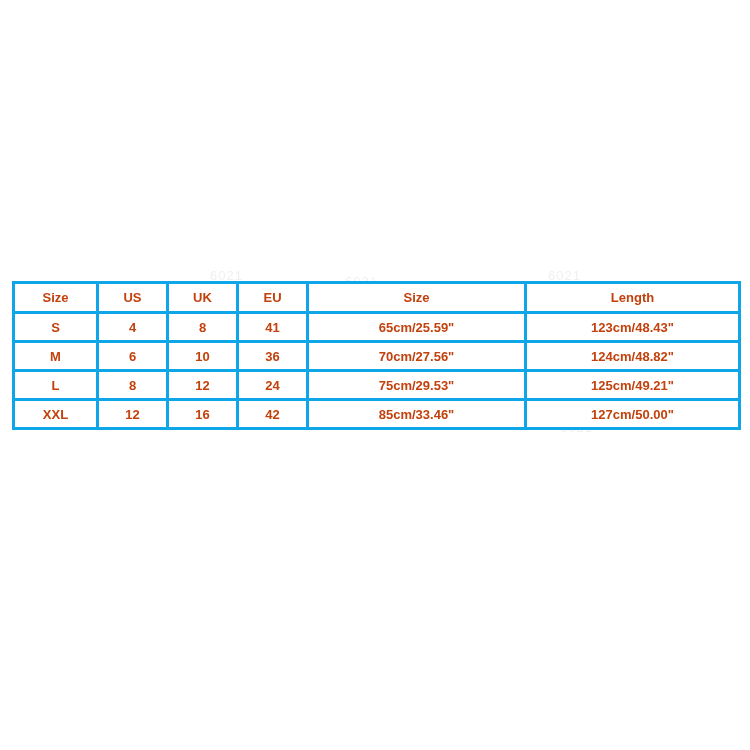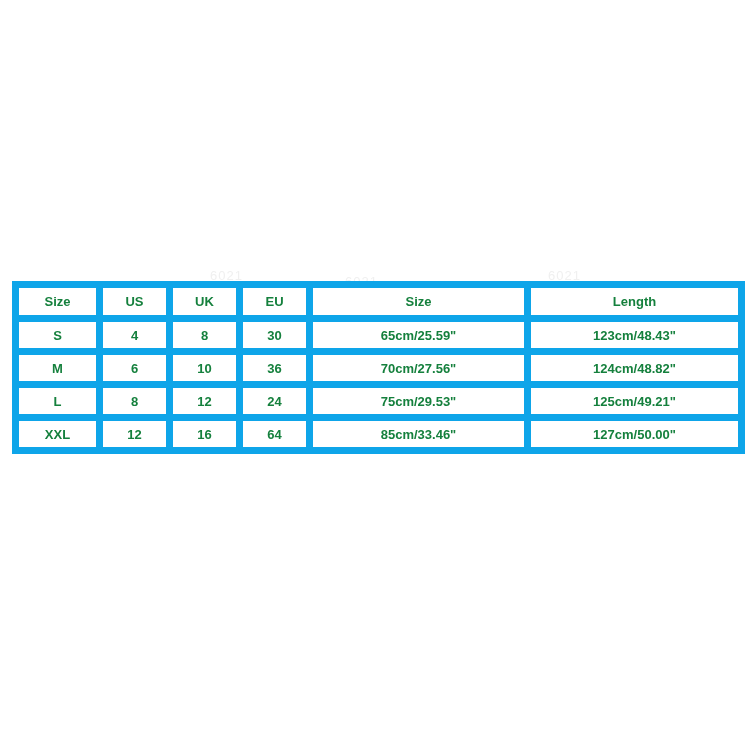--- a/index.html
+++ b/index.html
@@ -45,26 +45,26 @@
     top: 281px;
     width: 726px;
   }
   table.size-chart {
     border-collapse: collapse;
     width: 726px;
     table-layout: fixed;
   }
   table.size-chart th,
   table.size-chart td {
-    border: 7px solid #0ea5e9;
+    border: 3px solid #0ea5e9;
     text-align: center;
     vertical-align: middle;
     font-size: 13px;
     font-weight: bold;
-    color: #15803d;
+    color: #c2410c;
     height: 26px;
     padding: 0;
     background: #ffffff;
   }
   table.size-chart th {
     height: 27px;
   }
   col.c-size   { width: 84px; }
   col.c-us     { width: 70px; }
   col.c-uk     { width: 70px; }
@@ -101,21 +101,21 @@
           <th>EU</th>
           <th>Size</th>
           <th>Length</th>
         </tr>
       </thead>
       <tbody>
         <tr>
           <td>S</td>
           <td>4</td>
           <td>8</td>
-          <td>30</td>
+          <td>41</td>
           <td>65cm/25.59"</td>
           <td>123cm/48.43"</td>
         </tr>
         <tr>
           <td>M</td>
           <td>6</td>
           <td>10</td>
           <td>36</td>
           <td>70cm/27.56"</td>
           <td>124cm/48.82"</td>
@@ -125,21 +125,21 @@
           <td>8</td>
           <td>12</td>
           <td>24</td>
           <td>75cm/29.53"</td>
           <td>125cm/49.21"</td>
         </tr>
         <tr>
           <td>XXL</td>
           <td>12</td>
           <td>16</td>
-          <td>64</td>
+          <td>42</td>
           <td>85cm/33.46"</td>
           <td>127cm/50.00"</td>
         </tr>
       </tbody>
     </table>
   </div>
 
 </div>
 
 </body></html>

